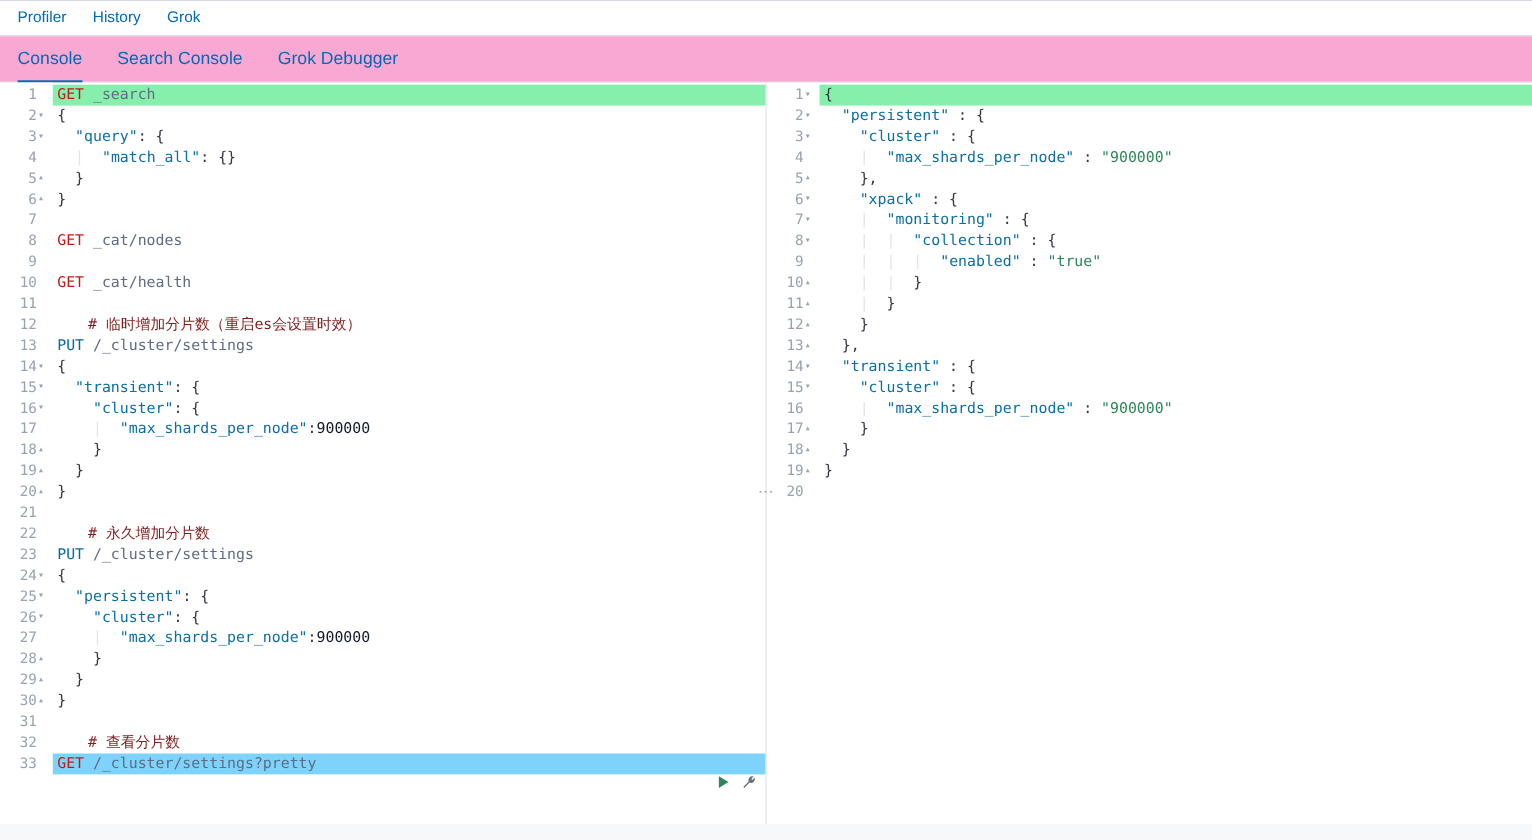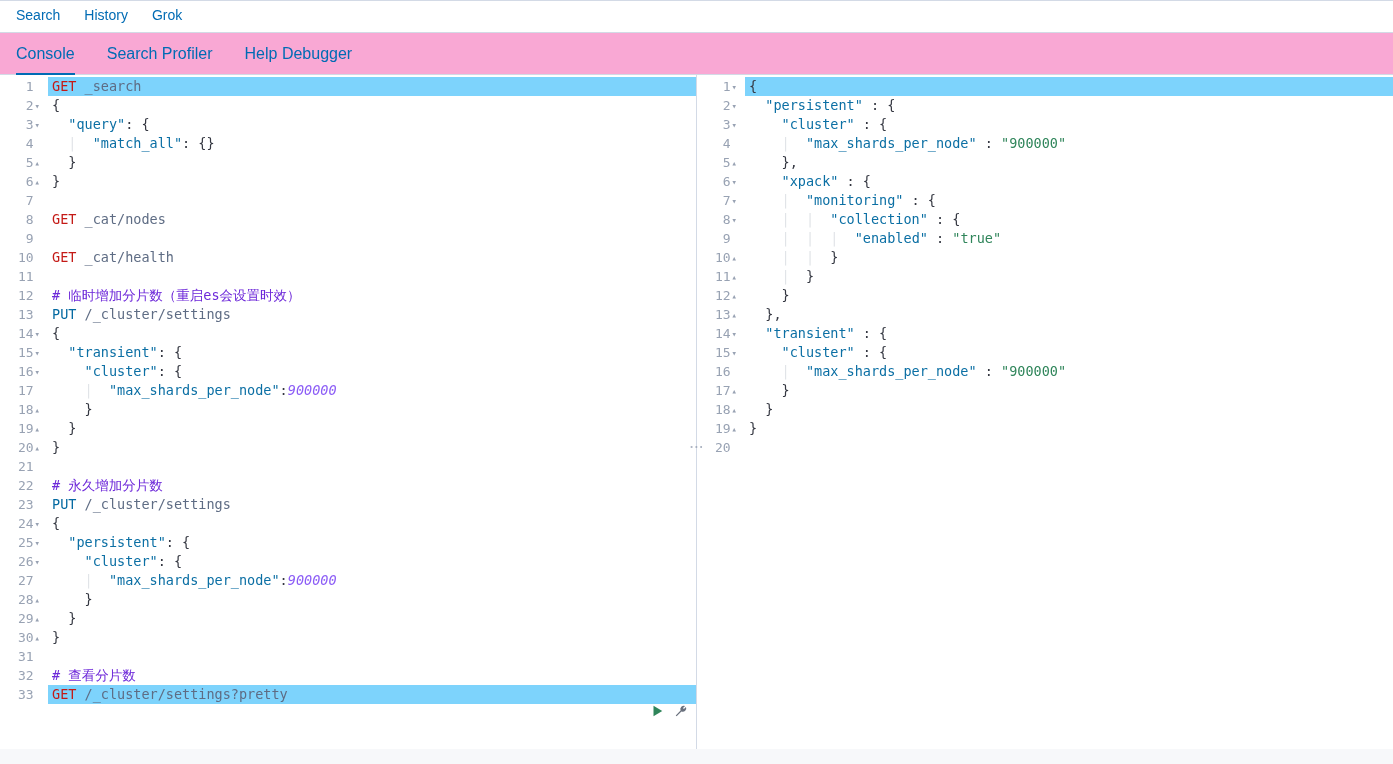--- a/index.html
+++ b/index.html
@@ -17,47 +17,47 @@
 .gutter { width: 48px; text-align: right; padding: 2px 8px 2px 2px; color: #98a2b3; font-family: Menlo, Monaco, Consolas, monospace; font-size: 13px; user-select: none; background: #fff; flex-shrink: 0; }
 .code-area { flex: 1; font-family: Menlo, Monaco, Consolas, monospace; font-size: 13.5px; padding: 2px 0; line-height: 19px; white-space: pre; position: relative; }
 .gutter-line { height: 19px; line-height: 19px; position: relative; }
 .arrow { display: inline-block; font-size: 9px; margin-left: 1px; color: #98a2b3; vertical-align: middle; }
 .line { height: 19px; line-height: 19px; padding-left: 4px; }
 .method-get { color: #c41a16; }
 .method-put { color: #0369a1; }
 .path { color: #5e6c84; }
 .brace { color: #343741; }
 .key { color: #0b6fa4; }
-.num { color: #8b5cf6; font-style: italic; }
-.comment { color: #6d28d9; }
+.num { color: #0f172a; }
+.comment { color: #7f1d1d; margin-left: 28px; }
 .str-key { color: #0b6fa4; }
 .str-val { color: #2f855a; }
 .colon { color: #343741; }
 .indent-guide { color: #e1e4e8; }
-.first-line-bg { background: #7dd3fc; }
+.first-line-bg { background: #86efac; }
 .highlight-line { background: #7dd3fc; }
 .action-icons { position: absolute; right: 8px; display: flex; gap: 10px; align-items: center; height: 19px; }
 .action-icons svg { width: 14px; height: 14px; fill: #69707d; cursor: pointer; }
 .splitter-dots { position: absolute; left: 50%; top: 365px; transform: translateX(-50%); color: #98a2b3; font-size: 14px; letter-spacing: 2px; cursor: col-resize; z-index: 5; writing-mode: vertical-rl; }
 </style>
 </head>
 <body>
 
 <div class="top-border"></div>
 
 <div class="menu-bar">
-  <a class="menu-item">Search</a>
+  <a class="menu-item">Profiler</a>
   <a class="menu-item">History</a>
   <a class="menu-item">Grok</a>
 </div>
 
 <div class="tabs-bar">
   <div class="tab active">Console</div>
-  <div class="tab">Search Profiler</div>
-  <div class="tab">Help Debugger</div>
+  <div class="tab">Search Console</div>
+  <div class="tab">Grok Debugger</div>
 </div>
 <div class="tabs-border"></div>
 
 <div class="panes">
   <div class="splitter-dots">⋮</div>
 
   <div class="pane left">
     <div class="gutter" id="gutter-left">
         <div class="gutter-line">1<span class="arrow">&nbsp;</span></div>
         <div class="gutter-line">2<span class="arrow">▾</span></div>

